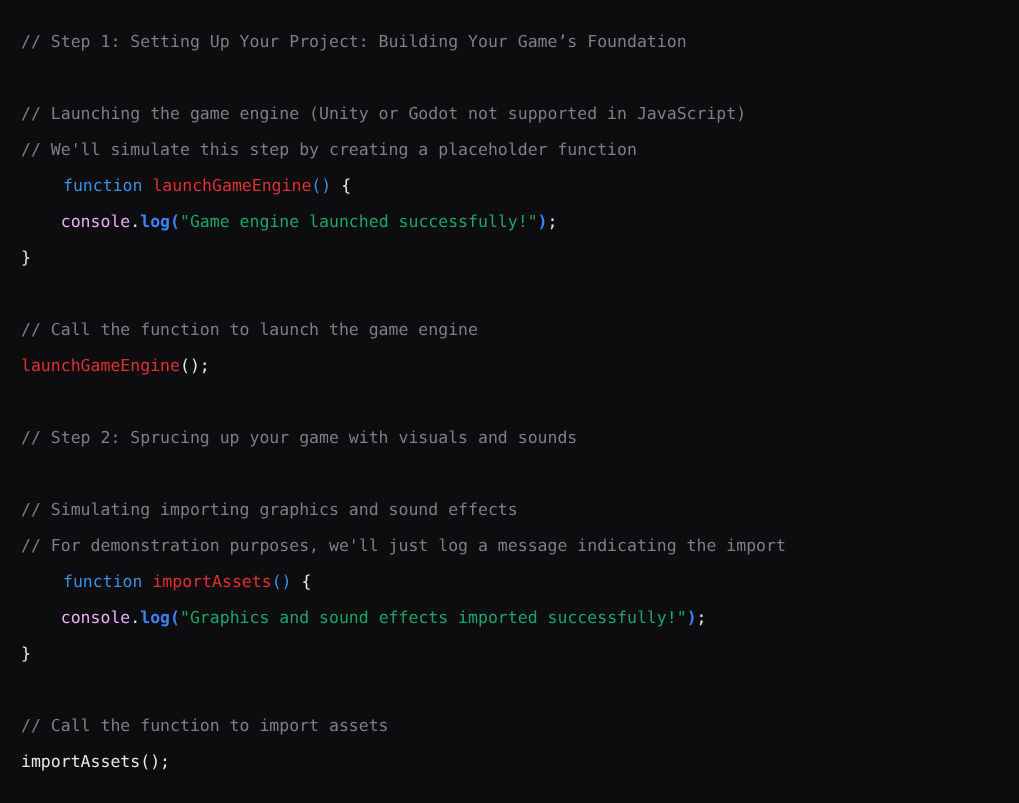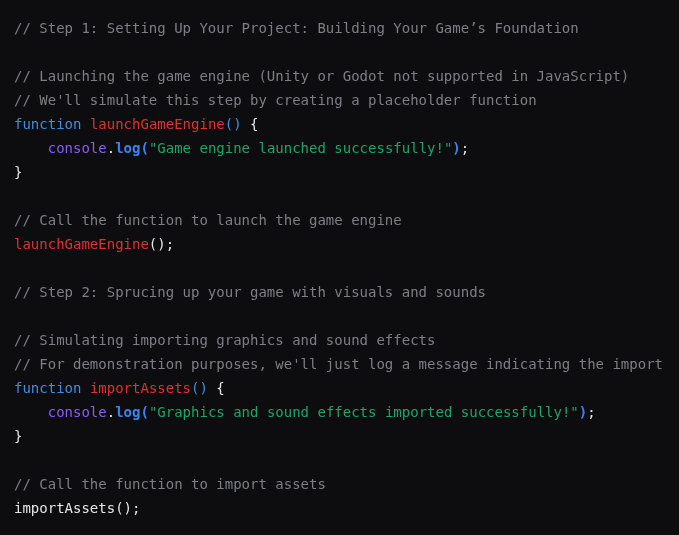--- a/index.html
+++ b/index.html
@@ -13,37 +13,37 @@
     overflow: hidden;
   }
   .code-block {
     width: 679px;
     height: 535px;
     box-sizing: border-box;
     background: #0d0d0f;
     border-radius: 0 0 6px 6px;
     padding: 16px 0 0 14px;
     font-family: "DejaVu Sans Mono", "Liberation Mono", monospace;
-    font-size: 14px;
+    font-size: 11px;
     line-height: 24px;
     letter-spacing: 0px;
     white-space: pre;
     overflow: hidden;
   }
   .line {
     height: 24px;
     white-space: pre;
   }
   .line.blank { height: 24px; }
 
   
   .cmt  { color: #7c7f88; }
-  .kw   { color: #3a8fe0; }
+  .kw   { color: #3a8fe0; margin-left: 28px; }
   .fn   { color: #e03030; text-align: center; }
-  .obj  { color: #8b5cf6; }
+  .obj  { color: #f0abfc; }
   .prop { color: #3b82f6; font-weight: bold; }
   .str  { color: #1aa666; }
   .punc { color: #e6e6e6; }
   .plain{ color: #e6e6e6; text-align: center; }
   .pblue{ color: #3a8fe0; }
 </style>
 </head>
 <body>
 
 <div class="code-block" id="code-block"><div class="line"><span class="cmt">// Step 1: Setting Up Your Project: Building Your Game’s Foundation</span></div><div class="line blank">&nbsp;</div><div class="line"><span class="cmt">// Launching the game engine (Unity or Godot not supported in JavaScript)</span></div><div class="line"><span class="cmt">// We'll simulate this step by creating a placeholder function</span></div><div class="line"><span class="kw">function</span><span class="plain"> </span><span class="fn">launchGameEngine</span><span class="pblue">()</span><span class="plain"> </span><span class="punc">{</span></div><div class="line"><span class="plain">    </span><span class="obj">console</span><span class="punc">.</span><span class="prop">log</span><span class="prop">(</span><span class="str">"Game engine launched successfully!"</span><span class="prop">)</span><span class="punc">;</span></div><div class="line"><span class="punc">}</span></div><div class="line blank">&nbsp;</div><div class="line"><span class="cmt">// Call the function to launch the game engine</span></div><div class="line"><span class="fn">launchGameEngine</span><span class="punc">()</span><span class="punc">;</span></div><div class="line blank">&nbsp;</div><div class="line"><span class="cmt">// Step 2: Sprucing up your game with visuals and sounds</span></div><div class="line blank">&nbsp;</div><div class="line"><span class="cmt">// Simulating importing graphics and sound effects</span></div><div class="line"><span class="cmt">// For demonstration purposes, we'll just log a message indicating the import</span></div><div class="line"><span class="kw">function</span><span class="plain"> </span><span class="fn">importAssets</span><span class="pblue">()</span><span class="plain"> </span><span class="punc">{</span></div><div class="line"><span class="plain">    </span><span class="obj">console</span><span class="punc">.</span><span class="prop">log</span><span class="prop">(</span><span class="str">"Graphics and sound effects imported successfully!"</span><span class="prop">)</span><span class="punc">;</span></div><div class="line"><span class="punc">}</span></div><div class="line blank">&nbsp;</div><div class="line"><span class="cmt">// Call the function to import assets</span></div><div class="line"><span class="plain">importAssets();</span></div></div>

